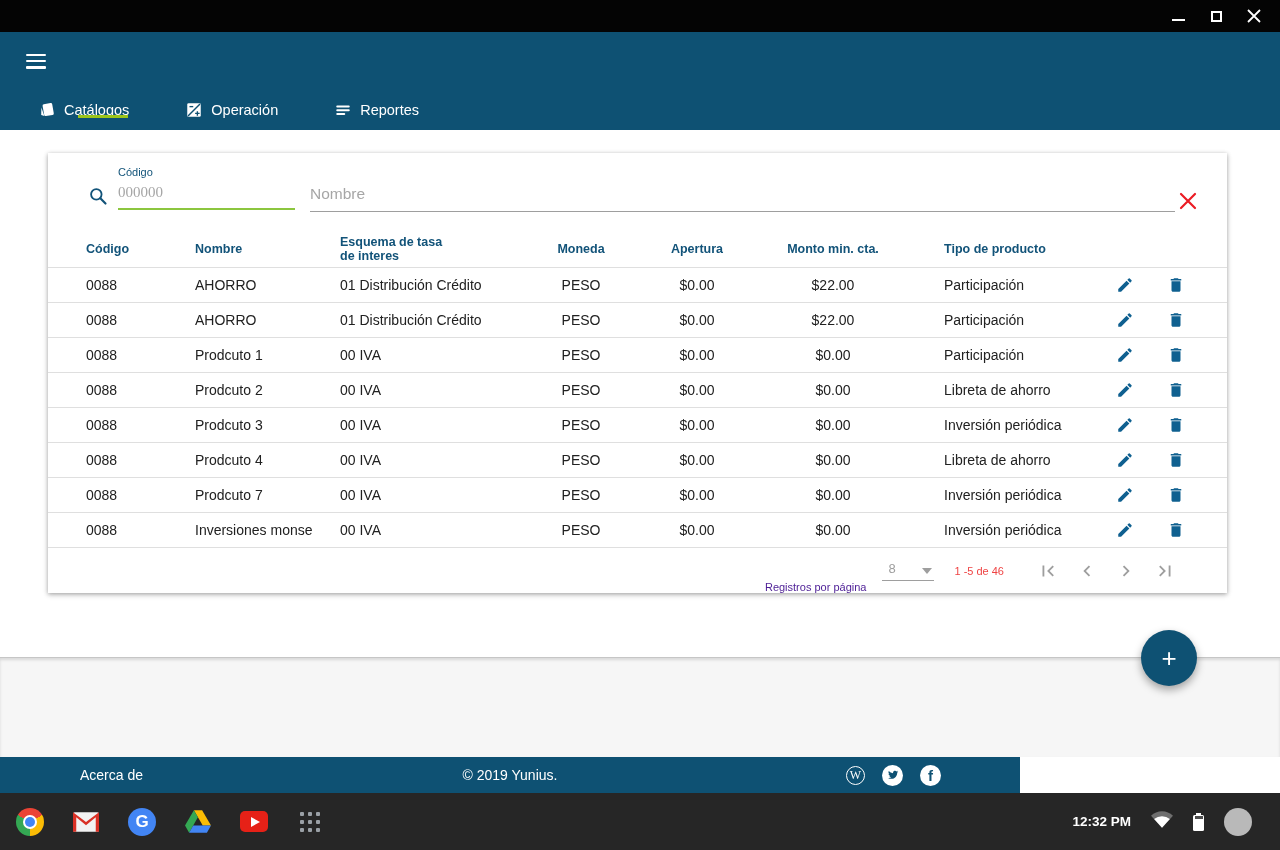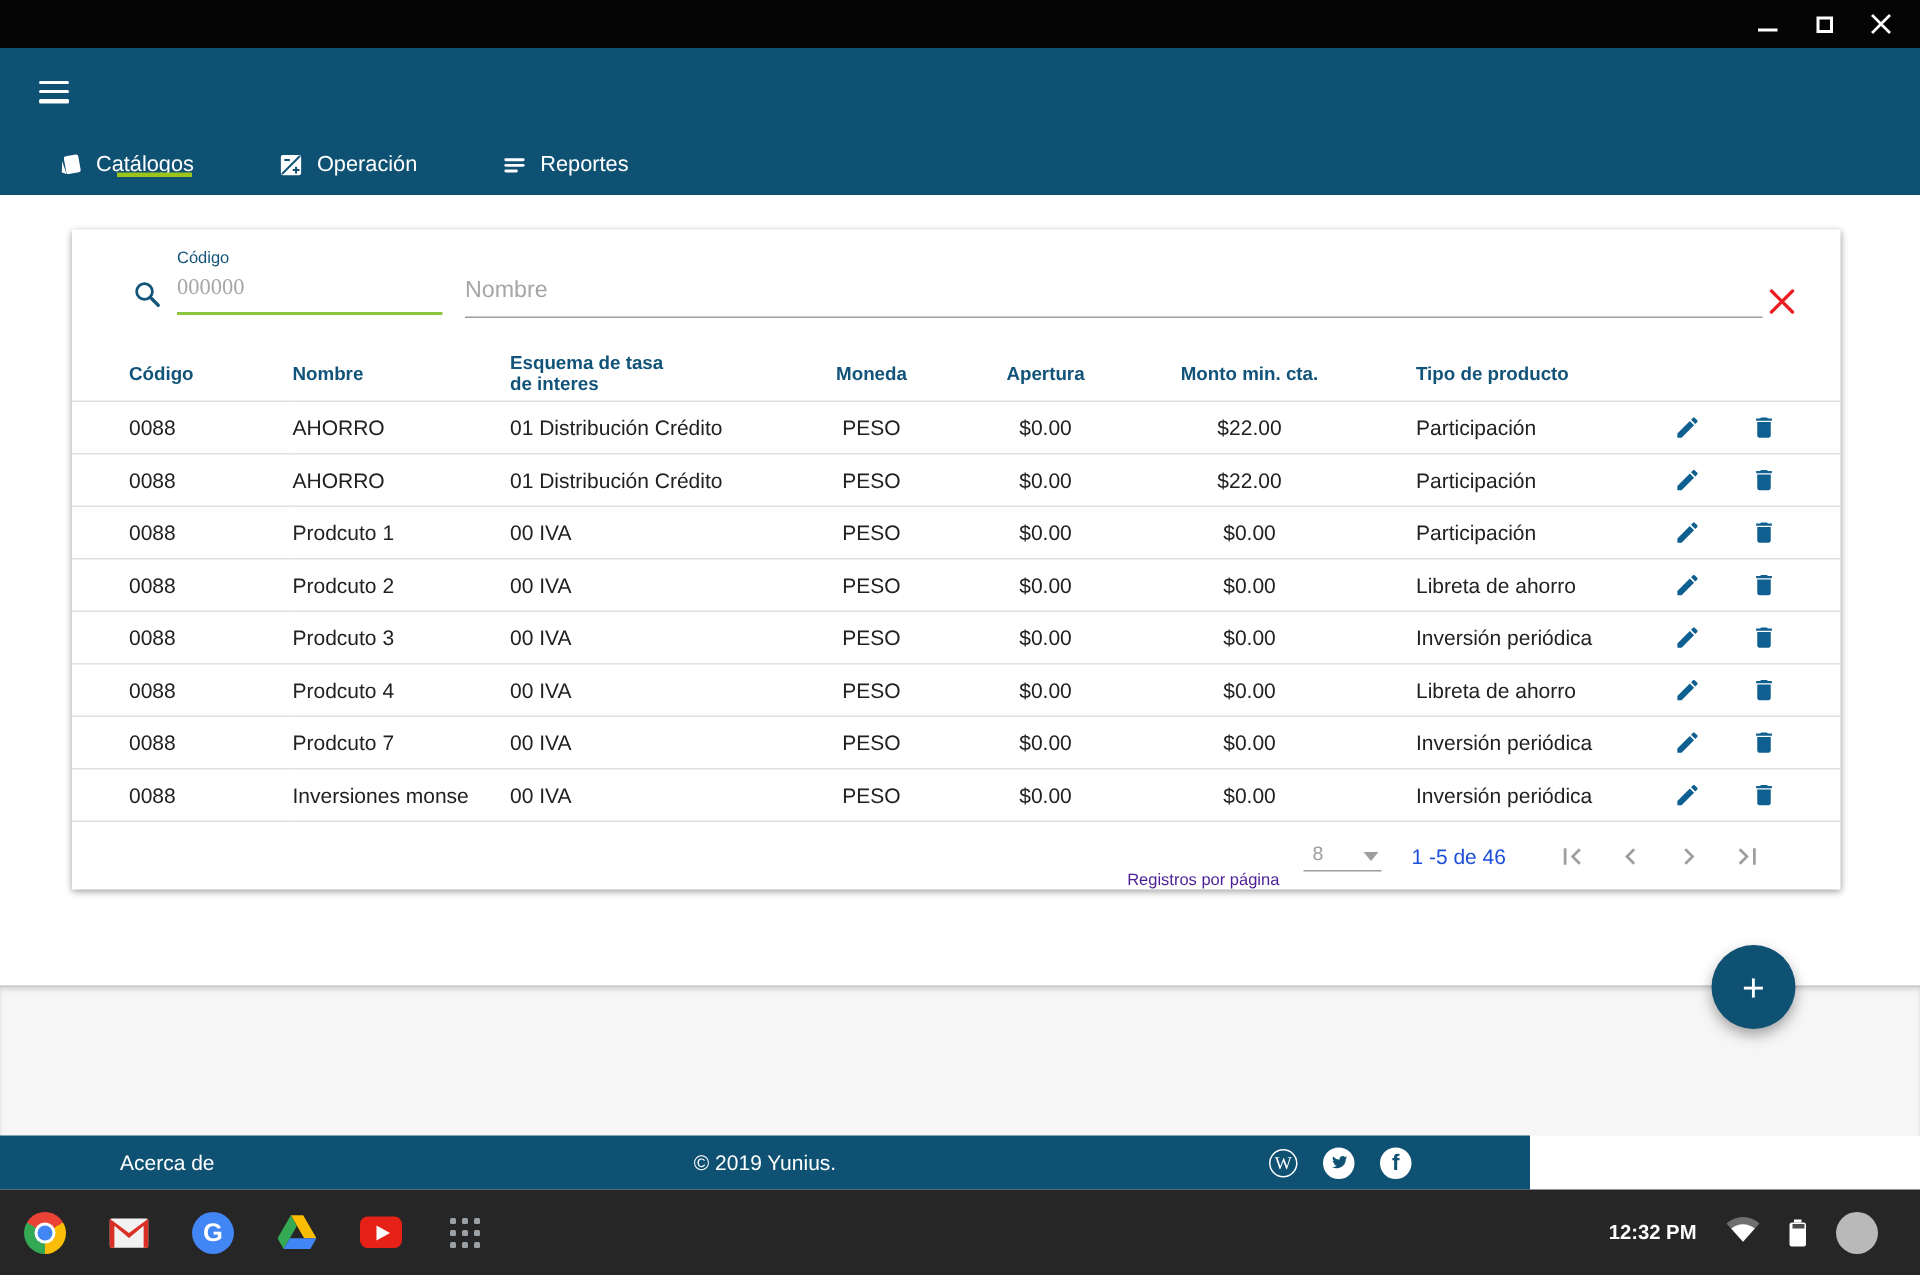--- a/index.html
+++ b/index.html
@@ -65,21 +65,21 @@
 
   
   .pagination { position:absolute; bottom:0; left:0; width:1179px; height:45px; display:flex;
                 align-items:center; justify-content:flex-end; padding-right:50px; }
   .pp-label { font-size:11px; color:#4c1d95;margin-top:32px; }
   .pp-select { display:flex; align-items:flex-end; justify-content:space-between; width:52px; margin-left:16px;
                border-bottom:1px solid #9e9e9e; padding:0 2px 4px 6px; cursor:pointer; }
   .pp-value { font-size:13px; color:#9e9e9e; }
   .caret-down { width:0; height:0; border-left:5px solid transparent; border-right:5px solid transparent;
                 border-top:6px solid #9e9e9e; margin-bottom:2px; }
-  .pp-range { font-size:14px; color:#1d4ed8; margin-left:20px; }
+  .pp-range { font-size:11px; color:#ef4444; margin-left:20px; }
   .pager-nav { display:flex; align-items:center; gap:15px; margin-left:32px; }
   .pager-btn { width:24px; height:24px; display:flex; align-items:center; justify-content:center;
                color:#9e9e9e; cursor:pointer; }
 
   
   .lower { position:absolute; top:657px; left:0; width:1280px; height:100px; background:var(--lower_bg,#F6F6F6);
            border-top:1px solid #c6c6c6; box-shadow:inset 0 2px 3px rgba(0,0,0,.12); }
   .fab { position:absolute; left:1141px; top:630px; width:56px; height:56px; border-radius:50%;
          background:var(--fab_blue,#0E5173); color:#fff; display:flex; align-items:center; justify-content:center;
          font-size:26px; font-weight:normal; cursor:pointer; box-shadow:0 4px 9px rgba(0,0,0,.35); }

